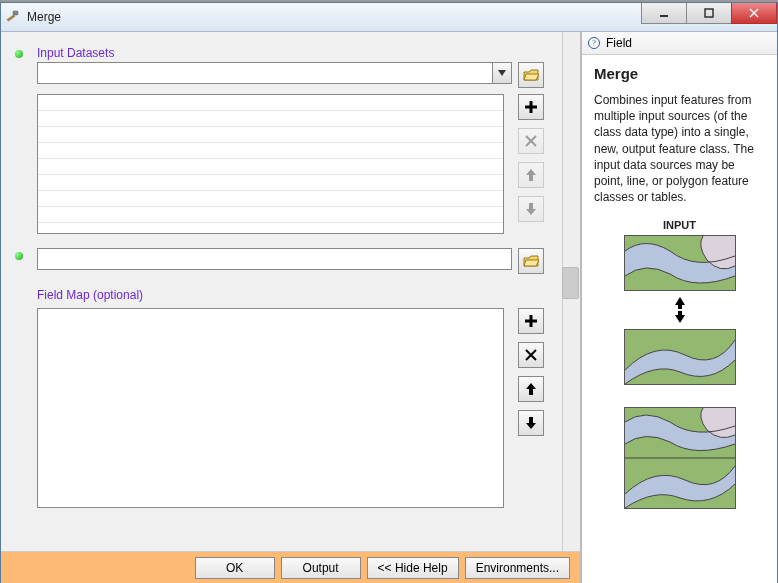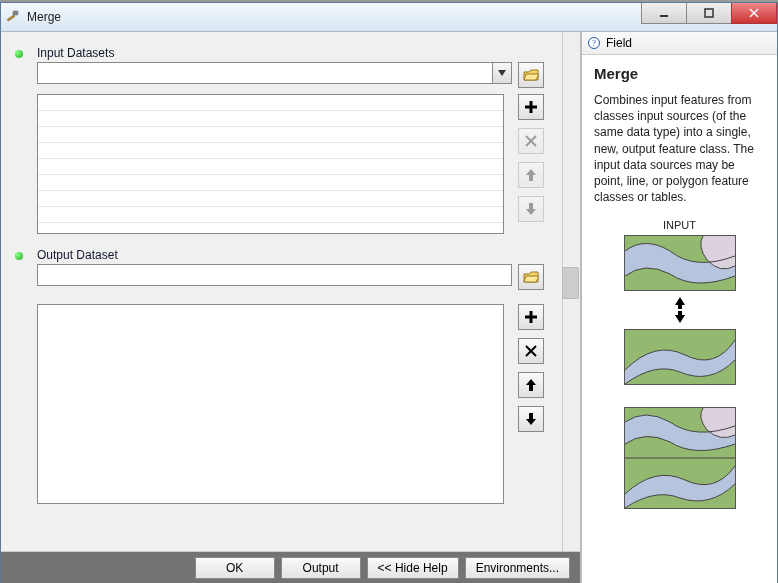--- a/index.html
+++ b/index.html
@@ -87,21 +87,21 @@
   }
   .dot {
     position: absolute;
     left: -22px;
     top: 4px;
     width: 8px; height: 8px;
     border-radius: 50%;
     background: radial-gradient(circle at 30% 30%, #8f8, #2a2);
   }
   .label {
-    color: #0f172a;
+    color: #6d28d9;
     font-size: 12px;
     margin-bottom: 2px;
     display: block;
   }
   .row {
     display: flex;
     align-items: stretch;
   }
   .combo {
     flex: 1;
@@ -179,21 +179,21 @@
     width: 26px; height: 26px;
     border: 1px solid #888;
     background: linear-gradient(#fafafa,#e0e0e0);
     box-sizing: border-box;
     display:flex; align-items:center; justify-content:center;
     font-size: 15px; font-weight: bold;
   }
   .sqbtn.disabled { opacity: 0.35; }
   .footer {
     height: 32px;
-    background: #737373;
+    background: #fdba74;
     border-top: 1px solid #ccc;
     display: flex;
     justify-content: flex-end;
     align-items: center;
     padding: 0 10px;
     gap: 6px;
     text-align: center;
   }
   .btn {
     min-width: 80px;
@@ -248,21 +248,21 @@
   }
   .helpbody h2 {
     font-size: 15px;
     margin: 0 0 10px 0;
     font-weight: bold;
   }
   .helpbody p { margin: 0 0 14px 0; line-height: 1.35; }
   .illus {
     text-align: center;
     font-size: 11px;
-    font-weight: normal;
+    font-weight: bold;
   }
   .illus .box {
     width: 110px; height: 54px;
     margin: 4px auto;
     border: 1px solid #555;
     position: relative;
     overflow: hidden;
   }
   svg { display: block; }
 </style>
@@ -347,33 +347,33 @@
                   <svg width="12" height="14">
                       <polygon points="6,13 11,7 8,7 8,1 4,1 4,7 1,7" fill="#000"></polygon>
                     </svg>
                 </div>
               </div>
             </div>
           </div>
 
           <div class="section">
             <span class="dot"></span>
-            <span class="label">Output Dataset</span>
             <div class="row">
               <input class="txt" type="text" value="" style="">
               <div class="toolbtn">
                 <svg width="16" height="14">
                   <polygon points="1,4 6,4 8,2 15,2 15,12 1,12" fill="#f4d36a" stroke="#9a7a20"></polygon>
                   <polygon points="3,6 16,6 13,12 1,12" fill="#ffe79a" stroke="#9a7a20"></polygon>
                 </svg>
               </div>
             </div>
           </div>
 
           <div class="section">
+            <span class="label">Field Map (optional)</span>
             <div class="listwrap">
               <div class="listbox tall"></div>
               <div class="sidebtns">
                 <div class="sqbtn">
                   <svg width="14" height="14">
                       <line x1="7" y1="1" x2="7" y2="13" stroke="#000" stroke-width="3"></line>
                       <line x1="1" y1="7" x2="13" y2="7" stroke="#000" stroke-width="3"></line>
                     </svg>
                 </div>
                 <div class="sqbtn">
@@ -415,21 +415,21 @@
         <span>
           <svg width="12" height="12">
               <circle cx="6" cy="6" r="5.5" fill="#fff" stroke="#2358a6"></circle>
               <text x="6" y="9" text-anchor="middle" font-size="9" fill="#2358a6" font-family="Georgia">?</text>
             </svg>
         </span>
         <span>Field</span>
       </div>
       <div class="helpbody">
         <h2>Merge</h2>
-        <p>Combines input features from classes input sources (of the same data type) into a single, new, output feature class. The input data sources may be point, line, or polygon feature classes or tables.</p>
+        <p>Combines input features from multiple input sources (of the class data type) into a single, new, output feature class. The input data sources may be point, line, or polygon feature classes or tables.</p>
 
         <div class="illus">
           <div>INPUT</div>
           <div class="box">
             <svg width="110" height="54" viewBox="0 0 110 54">
               <rect x="0" y="0" width="110" height="54" fill="#93b86f"></rect>
               <path d="M0,15 Q20,0 45,15 Q70,35 110,20 L110,40 Q70,55 45,38 Q20,25 0,40 Z" fill="#b7c4dd"></path>
               <path d="M78,0 Q72,10 82,24 Q95,38 110,30 L110,0 Z" fill="#dcd2de"></path>
               <path d="M0,15 Q20,0 45,15 Q70,35 110,20" fill="none" stroke="#444" stroke-width="1"></path>
               <path d="M0,40 Q20,25 45,38 Q70,55 110,40" fill="none" stroke="#444" stroke-width="1"></path>

